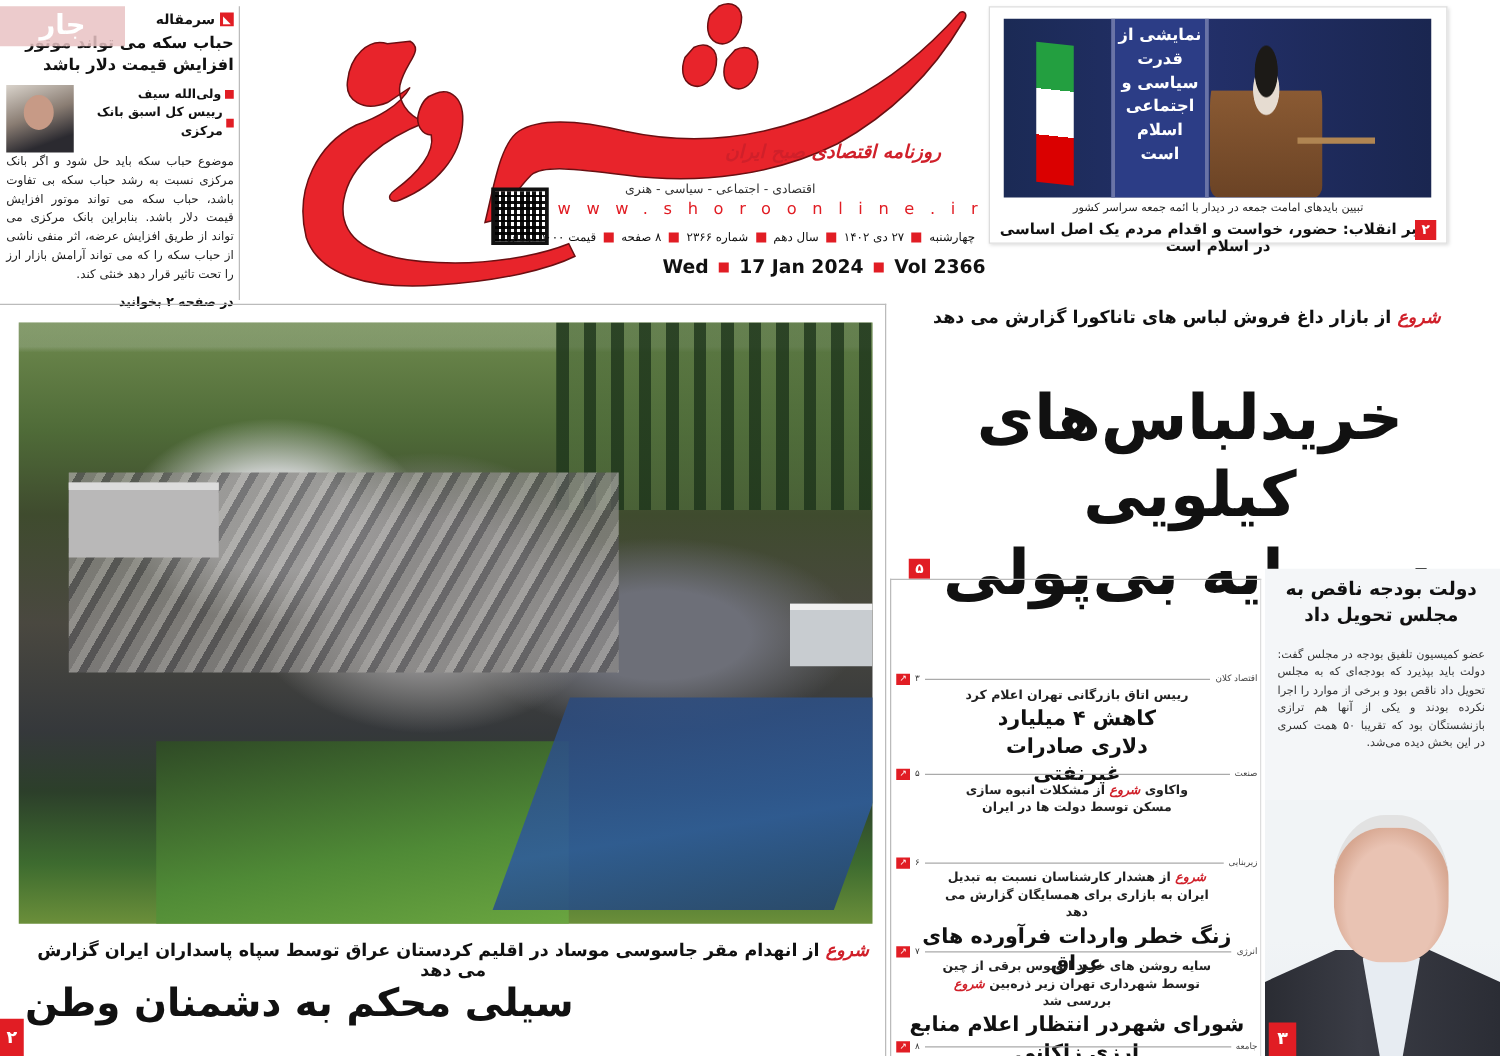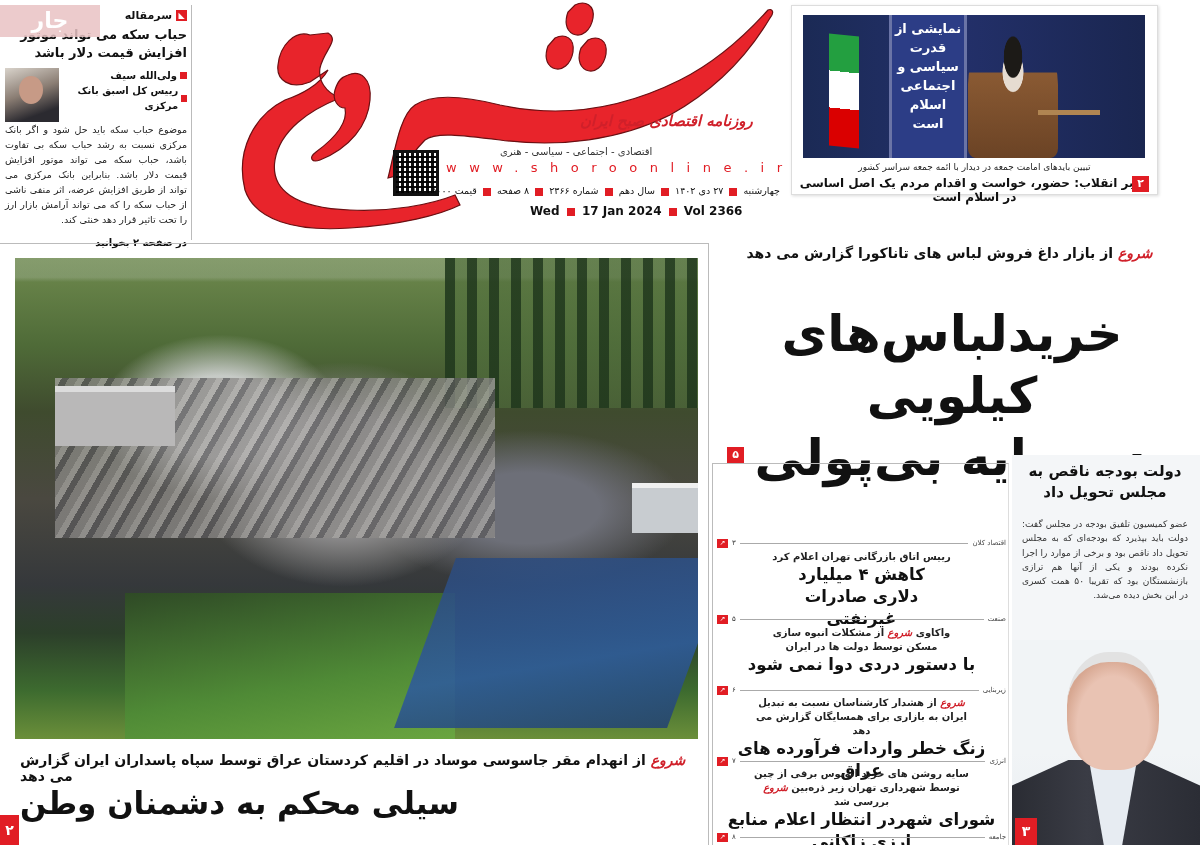--- a/index.html
+++ b/index.html
@@ -25,21 +25,21 @@
 
     
     .logo { left: 200px; top: 0; width: 580px; height: 235px; }
     .tagline { left: 580px; top: 112px; font-size: 15px; color: #d0202a; font-style: italic; font-family: "DejaVu Serif", serif; font-weight: bold; }
     .subjects { left: 500px; top: 146px; width: 280px; text-align: left; font-size: 10px; color: #333; direction: rtl; }
     .qr { left: 393px; top: 150px; width: 46px; height: 46px; background:
       repeating-linear-gradient(90deg,#111 0 3px,#fff 3px 5px),
       repeating-linear-gradient(0deg,#111 0 2px,#fff 2px 5px); background-blend-mode: multiply; border: 3px solid #111; }
     .site { left: 446px; top: 160px; width: 334px; direction: ltr; text-align: left; font-size: 13px; color: #e11d24; letter-spacing: 12.5px; font-family: "DejaVu Sans", sans-serif; }
     .meta-fa { left: 450px; top: 185px; width: 330px; direction: rtl; text-align: right; font-size: 9.5px; color: #111; white-space: nowrap; }
-    .meta-en { left: 530px; top: 204px; direction: ltr; font-size: 12px; font-weight: bold; color: #111; white-space: nowrap; }
+    .meta-en { left: 530px; top: 204px; direction: ltr; font-size: 15px; font-weight: bold; color: #111; white-space: nowrap; }
     .meta-sep { display: inline-block; width: 8px; height: 8px; background: #e11d24; margin: 0 3px; vertical-align: middle; }
 
     
     .leader-box { left: 791px; top: 5px; width: 367px; height: 190px; border: 1px solid #ddd; box-shadow: 1px 1px 3px rgba(0,0,0,0.15); background: #fff; }
     .leader-photo { position: absolute; left: 11px; top: 9px; width: 342px; height: 143px; overflow: hidden; background: linear-gradient(90deg,#1b2a55 0%, #23306a 45%, #1a2650 100%); }
     .lp-banner { position: absolute; left: 86px; top: 0; width: 78px; height: 143px; background: #2c3d86; border-left: 3px solid #6a74a6; border-right: 3px solid #6a74a6; color: #fff; font-weight: bold; font-size: 13px; line-height: 19px; text-align: center; padding-top: 4px; }
     .lp-flag { position: absolute; left: 26px; top: 20px; width: 30px; height: 112px; background: linear-gradient(180deg,#239f40 0 33%, #fff 33% 66%, #da0000 66% 100%); transform: skewY(6deg); }
     .lp-person { position: absolute; left: 165px; top: 20px; width: 90px; height: 123px; background: radial-gradient(ellipse at 50% 18%, #1c1a17 0 14%, transparent 15%), radial-gradient(ellipse at 50% 30%, #e6dcd1 0 16%, transparent 17%), linear-gradient(180deg, transparent 30%, #8a5a33 31%, #6b4325 100%); border-radius: 40% 40% 8% 8%; }
     .lp-table { position: absolute; left: 235px; top: 95px; width: 62px; height: 48px; border-top: 5px solid #b08552; }
     .leader-kicker { position: absolute; left: 0; right: 0; top: 156px; text-align: center; font-size: 9px; color: #222; }
@@ -56,21 +56,21 @@
         radial-gradient(ellipse at 75% 52%, #6d6f78 0 10%, transparent 22%),
         linear-gradient(180deg, #6f8a4e 0%, #4f6b38 18%, #3f4b2e 32%, #4a4840 50%, #35383b 68%, #2c3f2a 78%, #3d6b2f 90%, #6b8f3a 100%);
     }
     .mp-court { position: absolute; left: 410px; top: 300px; width: 273px; height: 170px; background: linear-gradient(170deg,#2d4a7a 0%, #2f5c9a 60%, #24446f 100%); transform: skewX(-20deg); opacity: 0.9; }
     .mp-lawn { position: absolute; left: 110px; top: 335px; width: 330px; height: 146px; background: linear-gradient(170deg,#2f4a26,#4f8a36 60%,#6aa540); }
     .mp-palms { position: absolute; left: 430px; top: 0; width: 253px; height: 150px; background: repeating-linear-gradient(90deg, rgba(34,58,30,0.9) 0 10px, rgba(80,110,60,0.6) 10px 22px); }
     .mp-ruin { position: absolute; left: 40px; top: 120px; width: 440px; height: 160px; background: repeating-linear-gradient(120deg, #a8a6a3 0 6px, #5b5a5c 6px 12px, #8c8a88 12px 20px); opacity: 0.75; }
     .mp-building { position: absolute; left: 40px; top: 128px; width: 120px; height: 60px; background: #b9b8b8; border-top: 6px solid #dcdcdc; }
     .mp-shed { position: absolute; left: 617px; top: 225px; width: 66px; height: 50px; background: #c8ccd0; border-top: 5px solid #f0f0f0; }
 
-    .main-kicker { left: 20px; top: 752px; width: 685px; text-align: left; font-size: 14px; font-weight: bold; }
+    .main-kicker { left: 20px; top: 752px; width: 685px; text-align: center; font-size: 14px; font-weight: bold; }
     .main-headline { left: 20px; top: 785px; width: 685px; text-align: left; font-size: 31px; font-weight: bold; letter-spacing: -0.5px; }
     .badge-main { left: 0; top: 815px; width: 19px; height: 30px; line-height: 30px; font-size: 14px; }
     .shoroo-mark { color: #d0202a; font-family: "DejaVu Serif", serif; font-style: italic; font-weight: bold; }
 
     
     .lead-kicker { left: 712px; top: 245px; width: 475px; text-align: center; font-size: 14px; font-weight: bold; }
     .lead-headline { left: 712px; top: 290px; width: 480px; text-align: center; font-size: 50px; line-height: 62px; font-weight: bold; letter-spacing: -1px; margin-top: 13px; }
     .badge-lead { left: 727px; top: 447px; }
 
     
@@ -214,21 +214,20 @@
   </div>
   <div class="news-rule" style="top:150px;">
     <span class="pg-ic">↗</span>
     <span class="pg-num">۵</span>
     <span class="line"></span>
     <span class="cat">صنعت</span>
   </div>
 
   <div class="news-item" style="top:162px;">
     <div class="news-kicker" style="width:220px;margin:0 auto;"><span>واکاوی</span> <span class="shoroo-mark">شروع</span> <span>از مشکلات انبوه سازی مسکن توسط دولت ها در ایران</span></div>
-    <div class="news-title">با دستور دردی دوا نمی شود</div>
   </div>
   <div class="news-rule" style="top:221px;">
     <span class="pg-ic">↗</span>
     <span class="pg-num">۶</span>
     <span class="line"></span>
     <span class="cat">زیربنایی</span>
   </div>
 
   <div class="news-item" style="top:232px;">
     <div class="news-kicker" style="width:230px;margin:0 auto;"><span class="shoroo-mark">شروع</span> <span>از هشدار کارشناسان نسبت به تبدیل ایران به بازاری برای همسایگان گزارش می دهد</span></div>

